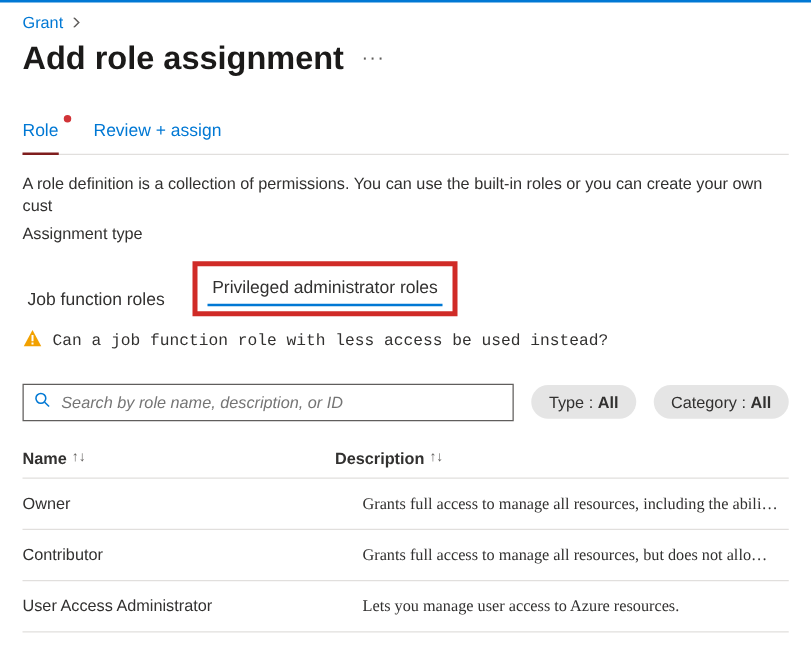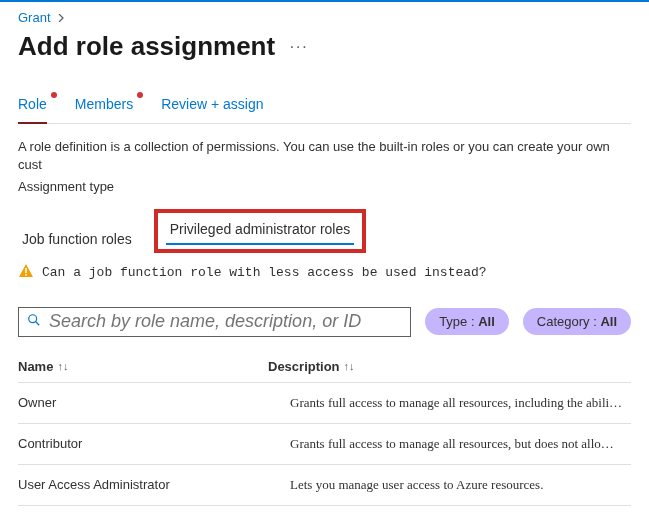--- a/index.html
+++ b/index.html
@@ -33,26 +33,26 @@
   .highlight-box { border: 4px solid #d02b27; padding: 2px 8px 4px 8px; }
   .grant-text { margin: 12px 0 16px 0; font-size: 13px; line-height: 1.4; }
   .warn-row { display: flex; align-items: center; gap: 8px; font-size: 13px; color: #323130; margin-bottom: 24px; font-family: Liberation Mono, monospace; }
   .warn-icon { color: #f2a100; }
   .filter-row { display: flex; align-items: center; gap: 14px; margin-bottom: 14px; }
   .search-wrap {
     display: flex; align-items: center; gap: 6px;
     border: 1px solid #605e5c; padding: 4px 8px; width: 400px; height: 30px;
   }
   .search-wrap input {
-    border: none; outline: none; flex: 1; font-size: 18px; color: #323130; background: transparent;
+    border: none; outline: none; flex: 1; font-size: 13px; color: #323130; background: transparent;
     font-style: italic;
   }
   .search-icon { color: #0078d4; }
   .pill {
-    background: #c4b5fd; border-radius: 16px; padding: 6px 14px;
+    background: #e5e5e5; border-radius: 16px; padding: 6px 14px;
     font-size: 13px; color: #323130; cursor: pointer; white-space: nowrap;
   }
   .pill b { font-weight: 600; }
   .table { width: 100%; }
   .thead, .trow {
     display: grid;
     grid-template-columns: 250px 1fr;
     align-items: center;
     border-bottom: 1px solid #e1dfdd;
   }
@@ -77,24 +77,20 @@
   </div>
 
   <div class="page-title-row">
     <div class="page-title">Add role assignment</div>
     <div class="ellipsis">···</div>
   </div>
 
   <div class="tabs">
     <div class="tab active">
       <span>Role</span>
-      <span class="dot"></span>
-    </div>
-    <div class="tab">
-      <span>Members</span>
       <span class="dot"></span>
     </div>
     <div class="tab">
       <span>Review + assign</span>
     </div>
   </div>
 
   <div class="helper">A role definition is a collection of permissions. You can use the built-in roles or you can create your own cust</div>
   <div class="helper" style="margin-top:0">Assignment type</div>
 

